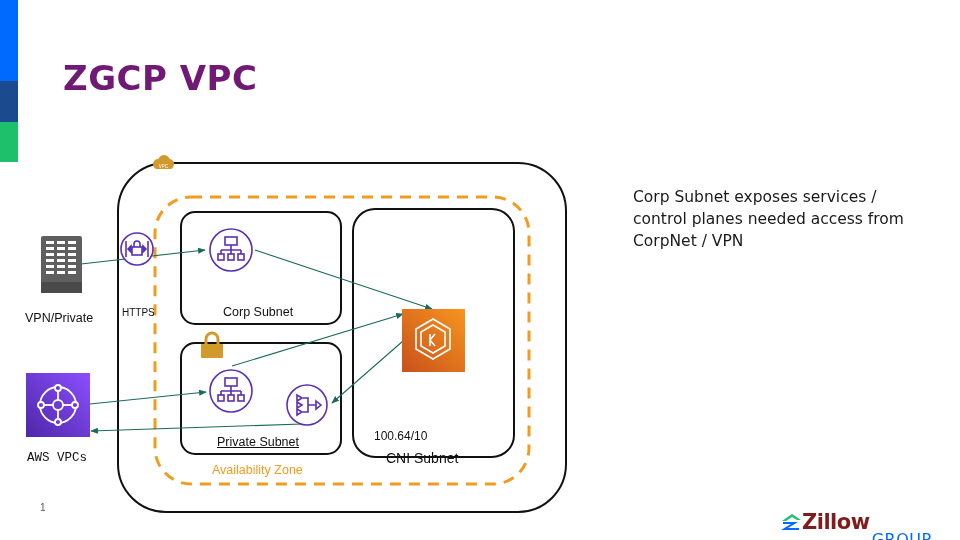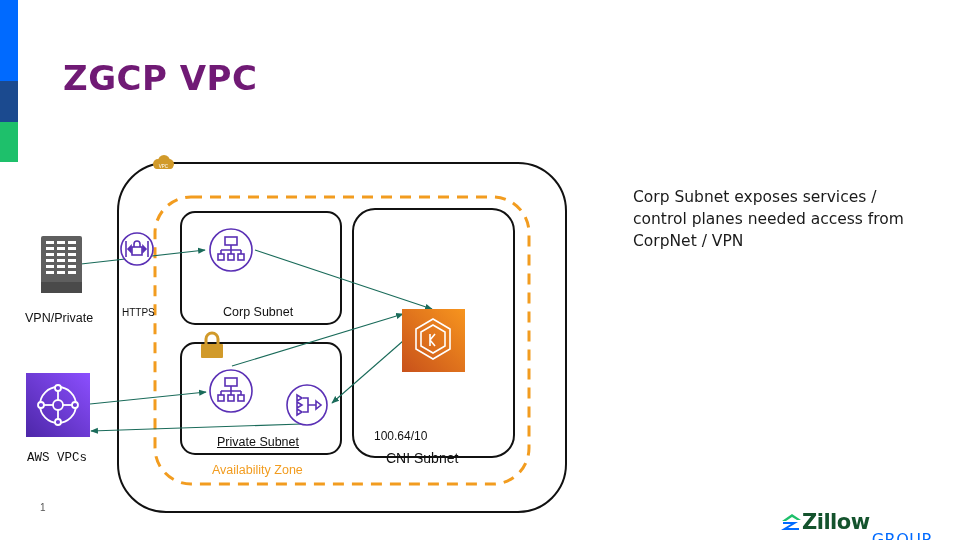--- a/index.html
+++ b/index.html
@@ -8,21 +8,21 @@
   .sidebar-bar { position: absolute; left: 0; width: 18px; }
   .title { position: absolute; left: 63px; top: 58px; font-family: "DejaVu Sans", sans-serif;
            font-weight: bold; font-size: 34px; color: #701a75; letter-spacing: 0.5px; }
   .diagram { position: absolute; left: 0; top: 0; }
   .label { position: absolute; font-family: "Liberation Sans", sans-serif; color: #111; white-space: nowrap; }
   .notes { position: absolute; left: 633px; top: 186px; width: 300px; font-family: "DejaVu Sans", sans-serif;
            font-size: 15.5px; line-height: 22px; color: #1a1a1a; }
   .notes p { margin: 0 0 22px 0; }
   .page-number { position: absolute; left: 40px; top: 502px; font-size: 10px; color: #555; }
   .logo { position: absolute; left: 780px; top: 494px; display: flex; align-items: center; }
-  .logo-word { font-family: "DejaVu Sans", sans-serif; font-weight: bold; font-size: 21px; color: #14532d; letter-spacing: -0.5px; }
+  .logo-word { font-family: "DejaVu Sans", sans-serif; font-weight: bold; font-size: 21px; color: #7f1d1d; letter-spacing: -0.5px; }
   .logo-group { font-family: "DejaVu Sans", sans-serif; font-size: 16px; color: #006aff; margin-left: 2px; letter-spacing: 0.5px; margin-top: 36px; }
 </style>
 </head>
 <body>
 
 <div class="sidebar-bar" style="top:0;height:81px;background:#006aff;"></div>
 <div class="sidebar-bar" style="top:81px;height:41px;background:#1b4a8f;"></div>
 <div class="sidebar-bar" style="top:122px;height:40px;background:#1ec06b;"></div>
 
 <div class="title">ZGCP VPC</div>

